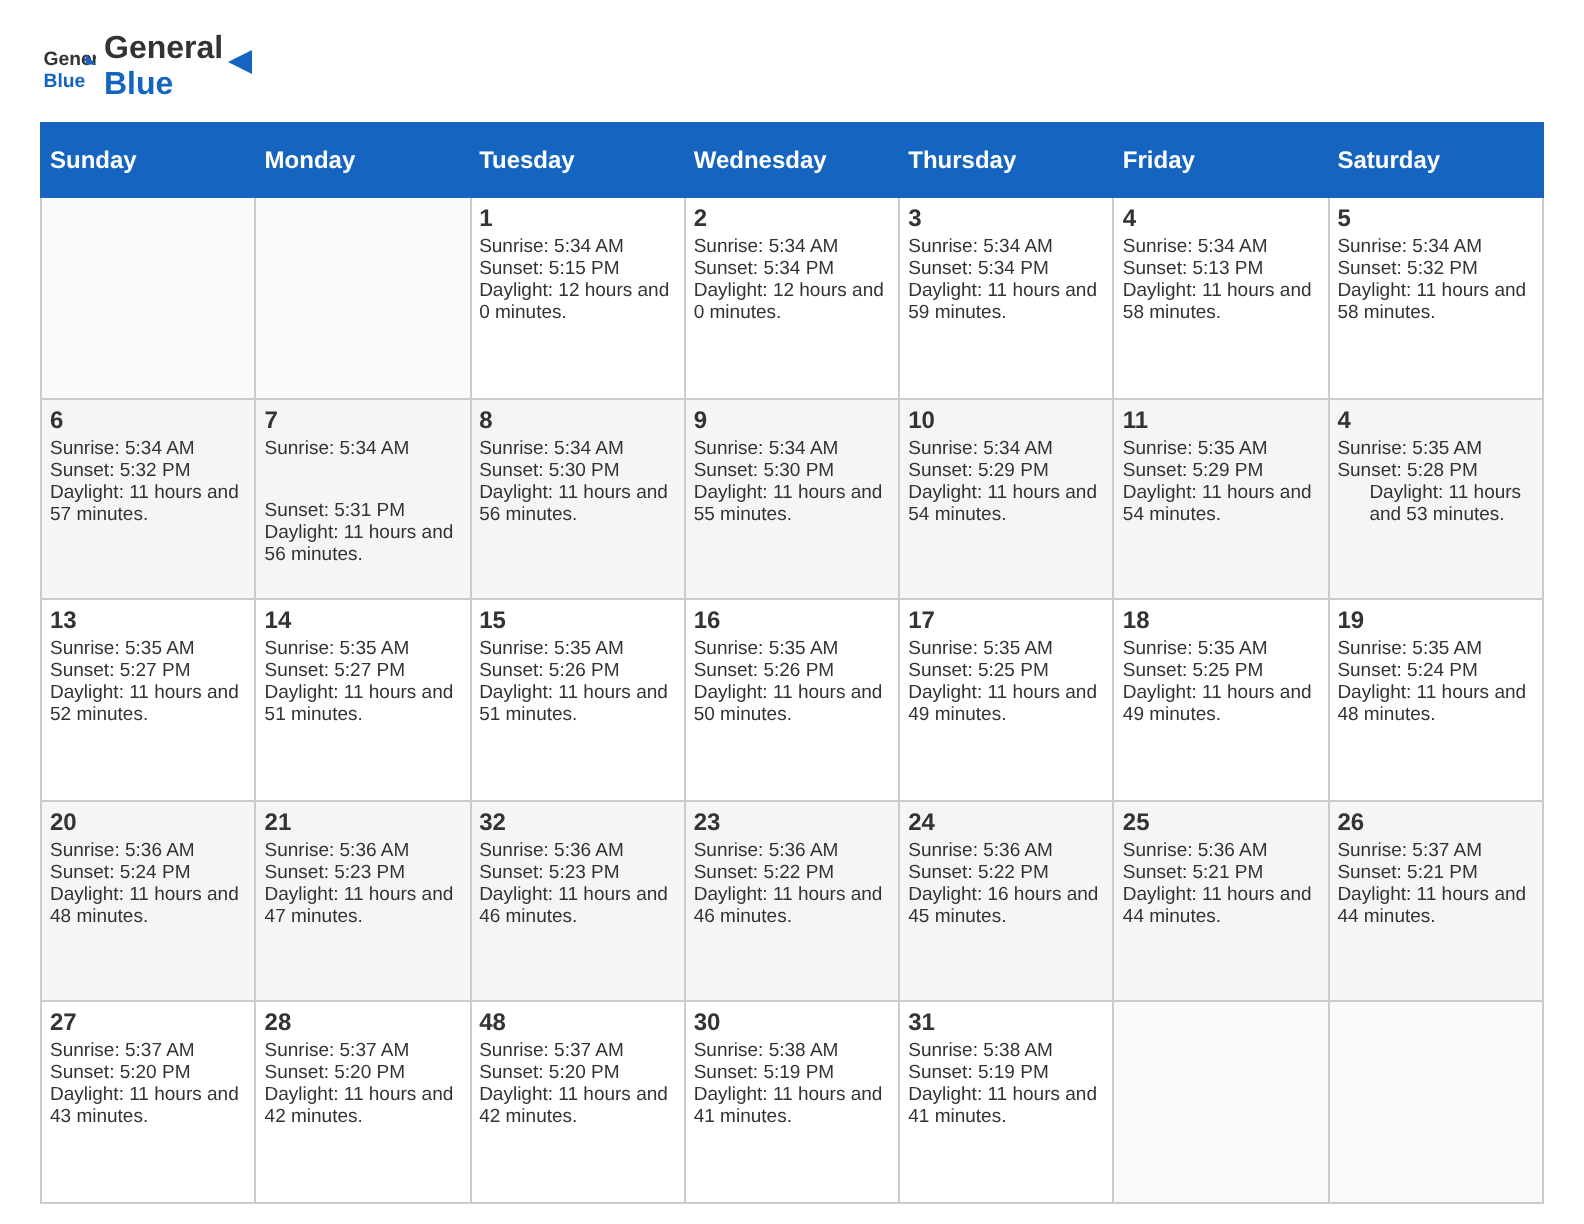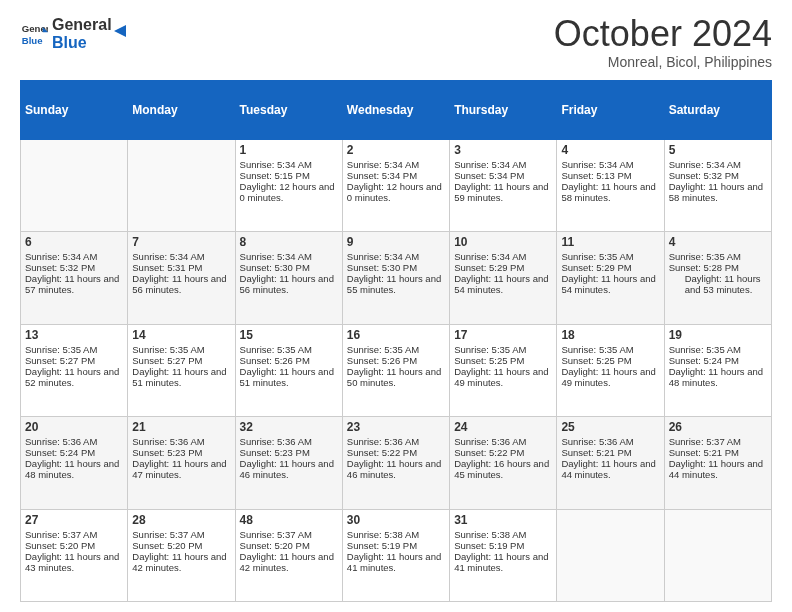--- a/index.html
+++ b/index.html
@@ -51,21 +51,21 @@
       border: 1px solid #ccc;
       border-collapse: collapse;
       width: 100%;
       table-layout: fixed;
     }
     .calendar th {
       background: #1565c0;
       color: #fff;
       font-size: 12px;
       font-weight: bold;
-      padding: 22px 4px;
+      padding: 11px 4px;
       text-align: left;
       border: 1px solid #1565c0;
     }
     .calendar td {
       border: 1px solid #ccc;
       vertical-align: top;
       padding: 3px 4px;
       font-size: 9.5px;
       color: #333;
       height: 88px;
@@ -98,24 +98,20 @@
         <polygon points="26,8 32,14 26,14" fill="#1565c0"></polygon>
       </svg>
       <div style="display:flex;flex-direction:column;line-height:1.1;">
         <span style="font-size:16px;font-weight:bold;color:#333;">General</span>
         <span style="font-size:16px;font-weight:bold;color:#1565c0;">Blue</span>
       </div>
       <svg width="20" height="20" viewBox="0 0 20 20" style="margin-left:-4px;margin-top:-6px;">
         <polygon points="2,10 14,4 14,16" fill="#1565c0"></polygon>
       </svg>
     </div>
-    <div class="title-block">
-      <div class="month-title">October 2024</div>
-      <div class="location">Monreal, Bicol, Philippines</div>
-    </div>
   </div>
 
   <table class="calendar">
     <thead>
       <tr>
         <th>Sunday</th>
         <th>Monday</th>
         <th>Tuesday</th>
         <th>Wednesday</th>
         <th>Thursday</th>
@@ -161,21 +157,21 @@
         <tr>
           <td>
             <span class="day-num">6</span>
             <span style="display: block;">Sunrise: 5:34 AM</span>
             <span style="display: block;">Sunset: 5:32 PM</span>
             <span style="display: block;">Daylight: 11 hours and 57 minutes.</span>
           </td>
           <td>
             <span class="day-num">7</span>
             <span style="display: block;">Sunrise: 5:34 AM</span>
-            <span style="display: block;">Sunset: 5:31 PM</span>
+            <span style="display: block; margin-top: 20px;">Sunset: 5:31 PM</span>
             <span style="display: block;">Daylight: 11 hours and 56 minutes.</span>
           </td>
           <td>
             <span class="day-num">8</span>
             <span style="display: block;">Sunrise: 5:34 AM</span>
             <span style="display: block;">Sunset: 5:30 PM</span>
             <span style="display: block;">Daylight: 11 hours and 56 minutes.</span>
           </td>
           <td>
             <span class="day-num">9</span>

